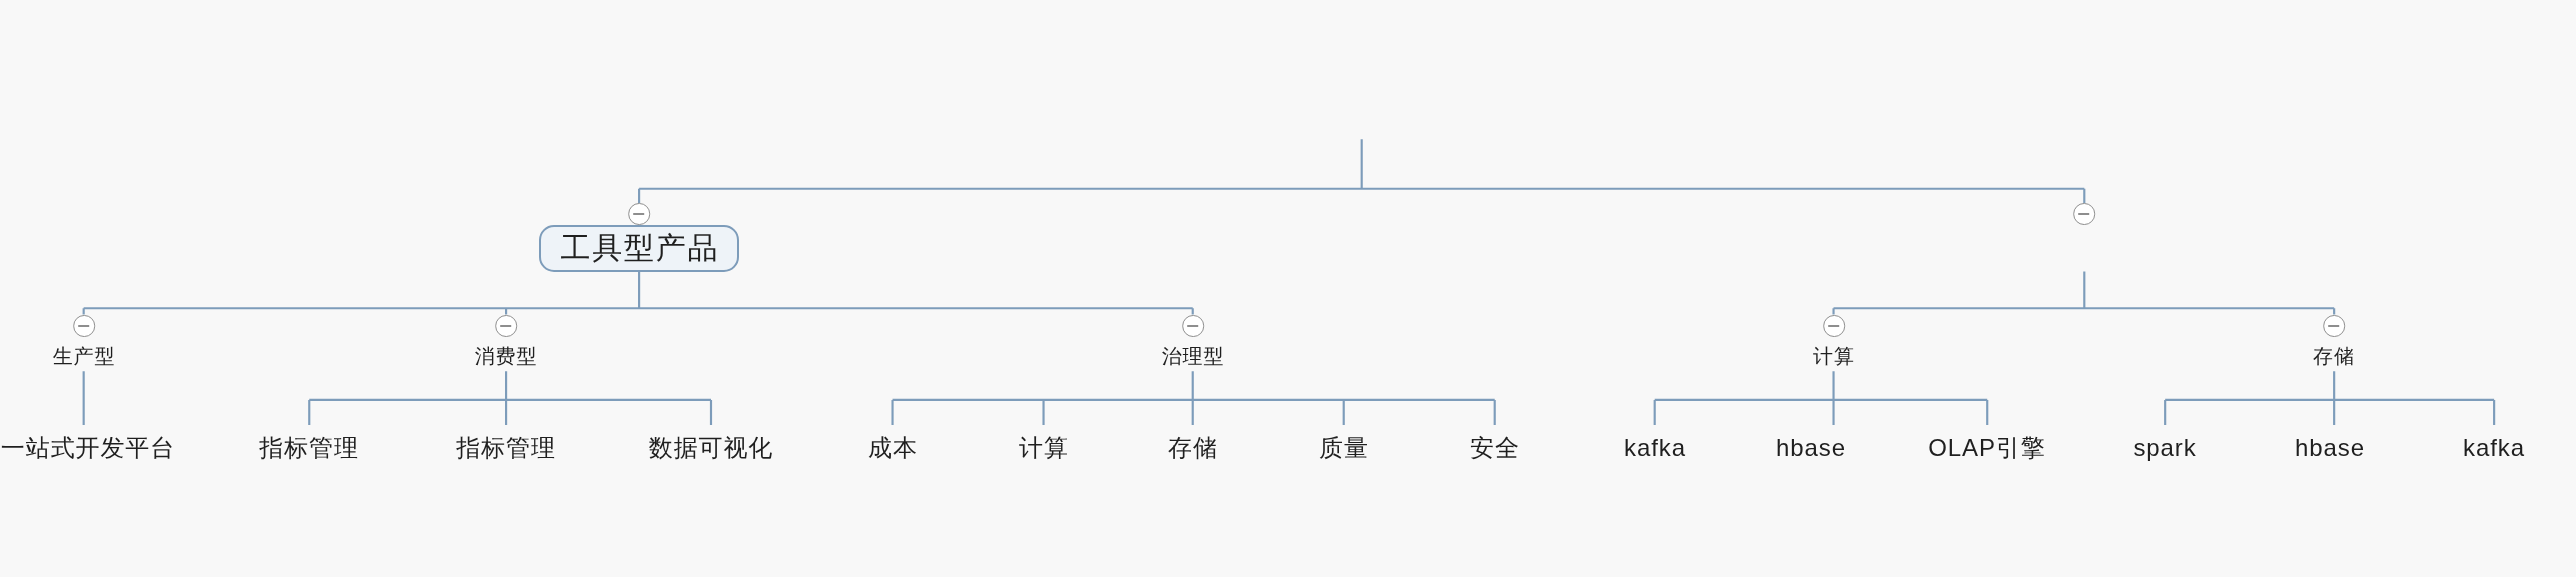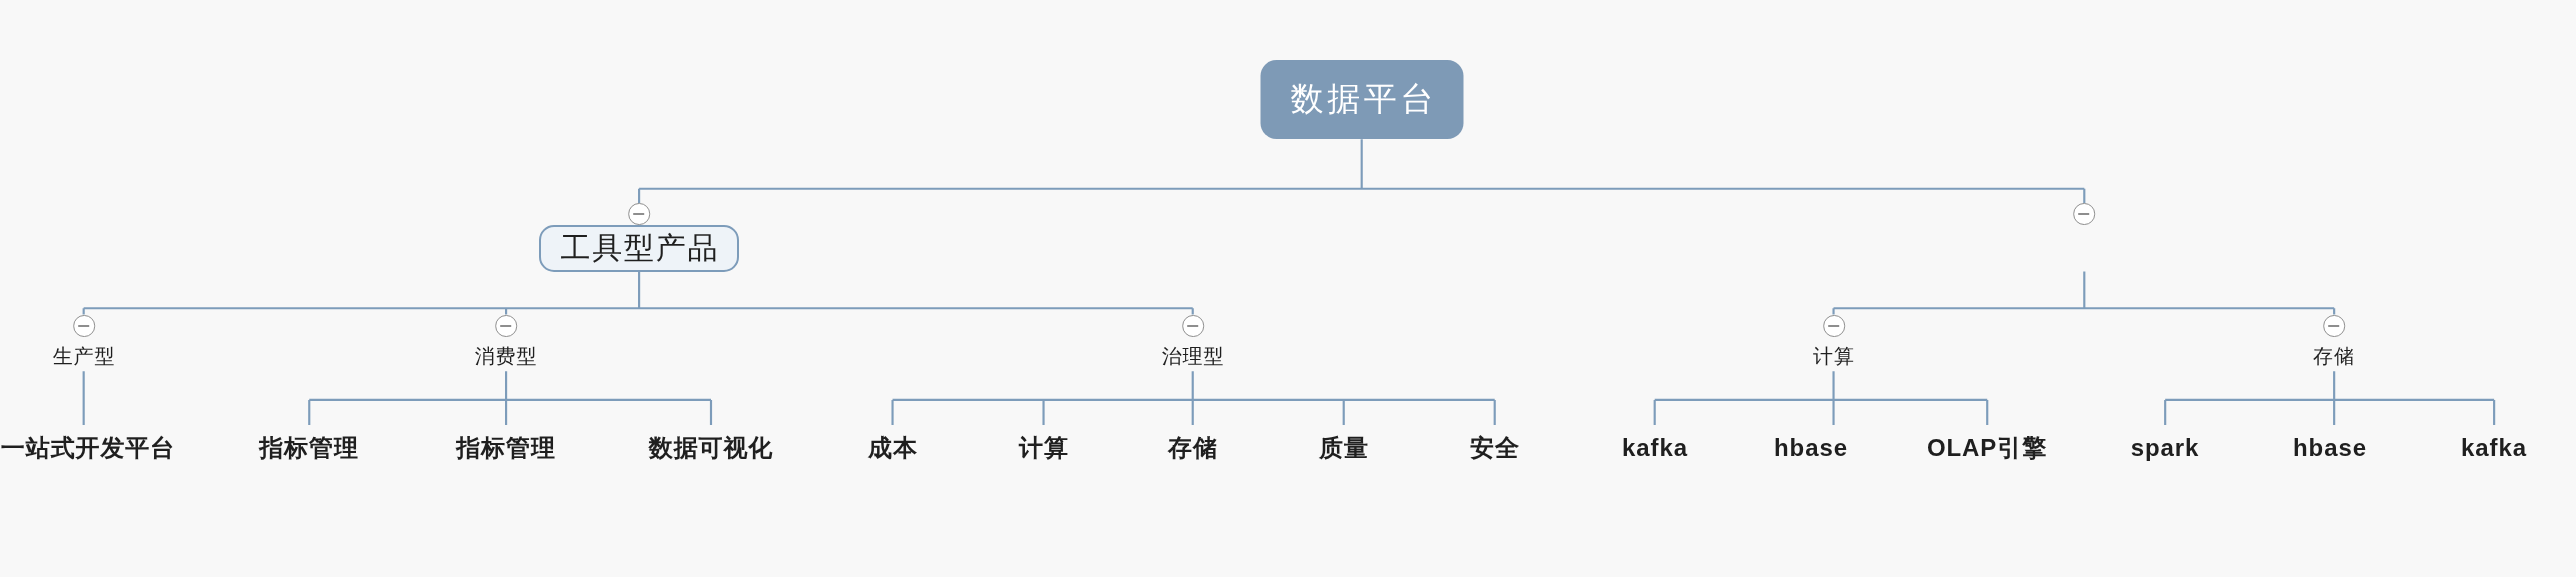--- a/index.html
+++ b/index.html
@@ -52,21 +52,20 @@
     color: var(--text);
     font-size: 20px; letter-spacing: 0.9px;
     line-height: 29px;
     top: 342px;
   }
   .leaf {
     color: var(--text);
     font-size: 24px; letter-spacing: 0.9px;
     line-height: 29px;
     top: 433px;
-    font-weight: bold;
   }
   .collapse {
     position: absolute;
     width: 21.6px; height: 21.6px;
     transform: translateX(-50%);
     border: 1.8px solid var(--icon-color);
     border-radius: 50%;
     background: #ffffff;
     display: flex; align-items: center; justify-content: center;
     cursor: pointer;
@@ -88,21 +87,20 @@
     <path d="M1515 155 V210 M711 210 H2319 M711 210 V226 M2319 210 V226
              M711 302 V343 M93 343 H1327 M93 343 V350 M563 343 V350 M1327 343 V350
              M2319 302 V343 M2040 343 H2597 M2040 343 V350 M2597 343 V350
              M93 413 V473
              M563 413 V445 M344 445 H791 M344 445 V473 M563 445 V473 M791 445 V473
              M1327 413 V473 M993 445 H1663 M993 445 V473 M1161 445 V473 M1495 445 V473 M1663 445 V473
              M2040 413 V473 M1841 445 H2211 M1841 445 V473 M2211 445 V473
              M2597 413 V473 M2409 445 H2775 M2409 445 V473 M2775 445 V473"></path>
   </svg>
 
-  <div class="node root-node">数据平台</div>
 
   <div class="collapse lvl2" style="left:639px"></div>
   <div class="collapse lvl2" style="left:2084px"></div>
 
   <div class="node branch-node" style="left:639px">工具型产品</div>
 
   <div class="collapse lvl3" style="left:84px"></div>
   <div class="collapse lvl3" style="left:506px"></div>
   <div class="collapse lvl3" style="left:1193px"></div>
   <div class="collapse lvl3" style="left:1834px"></div>

